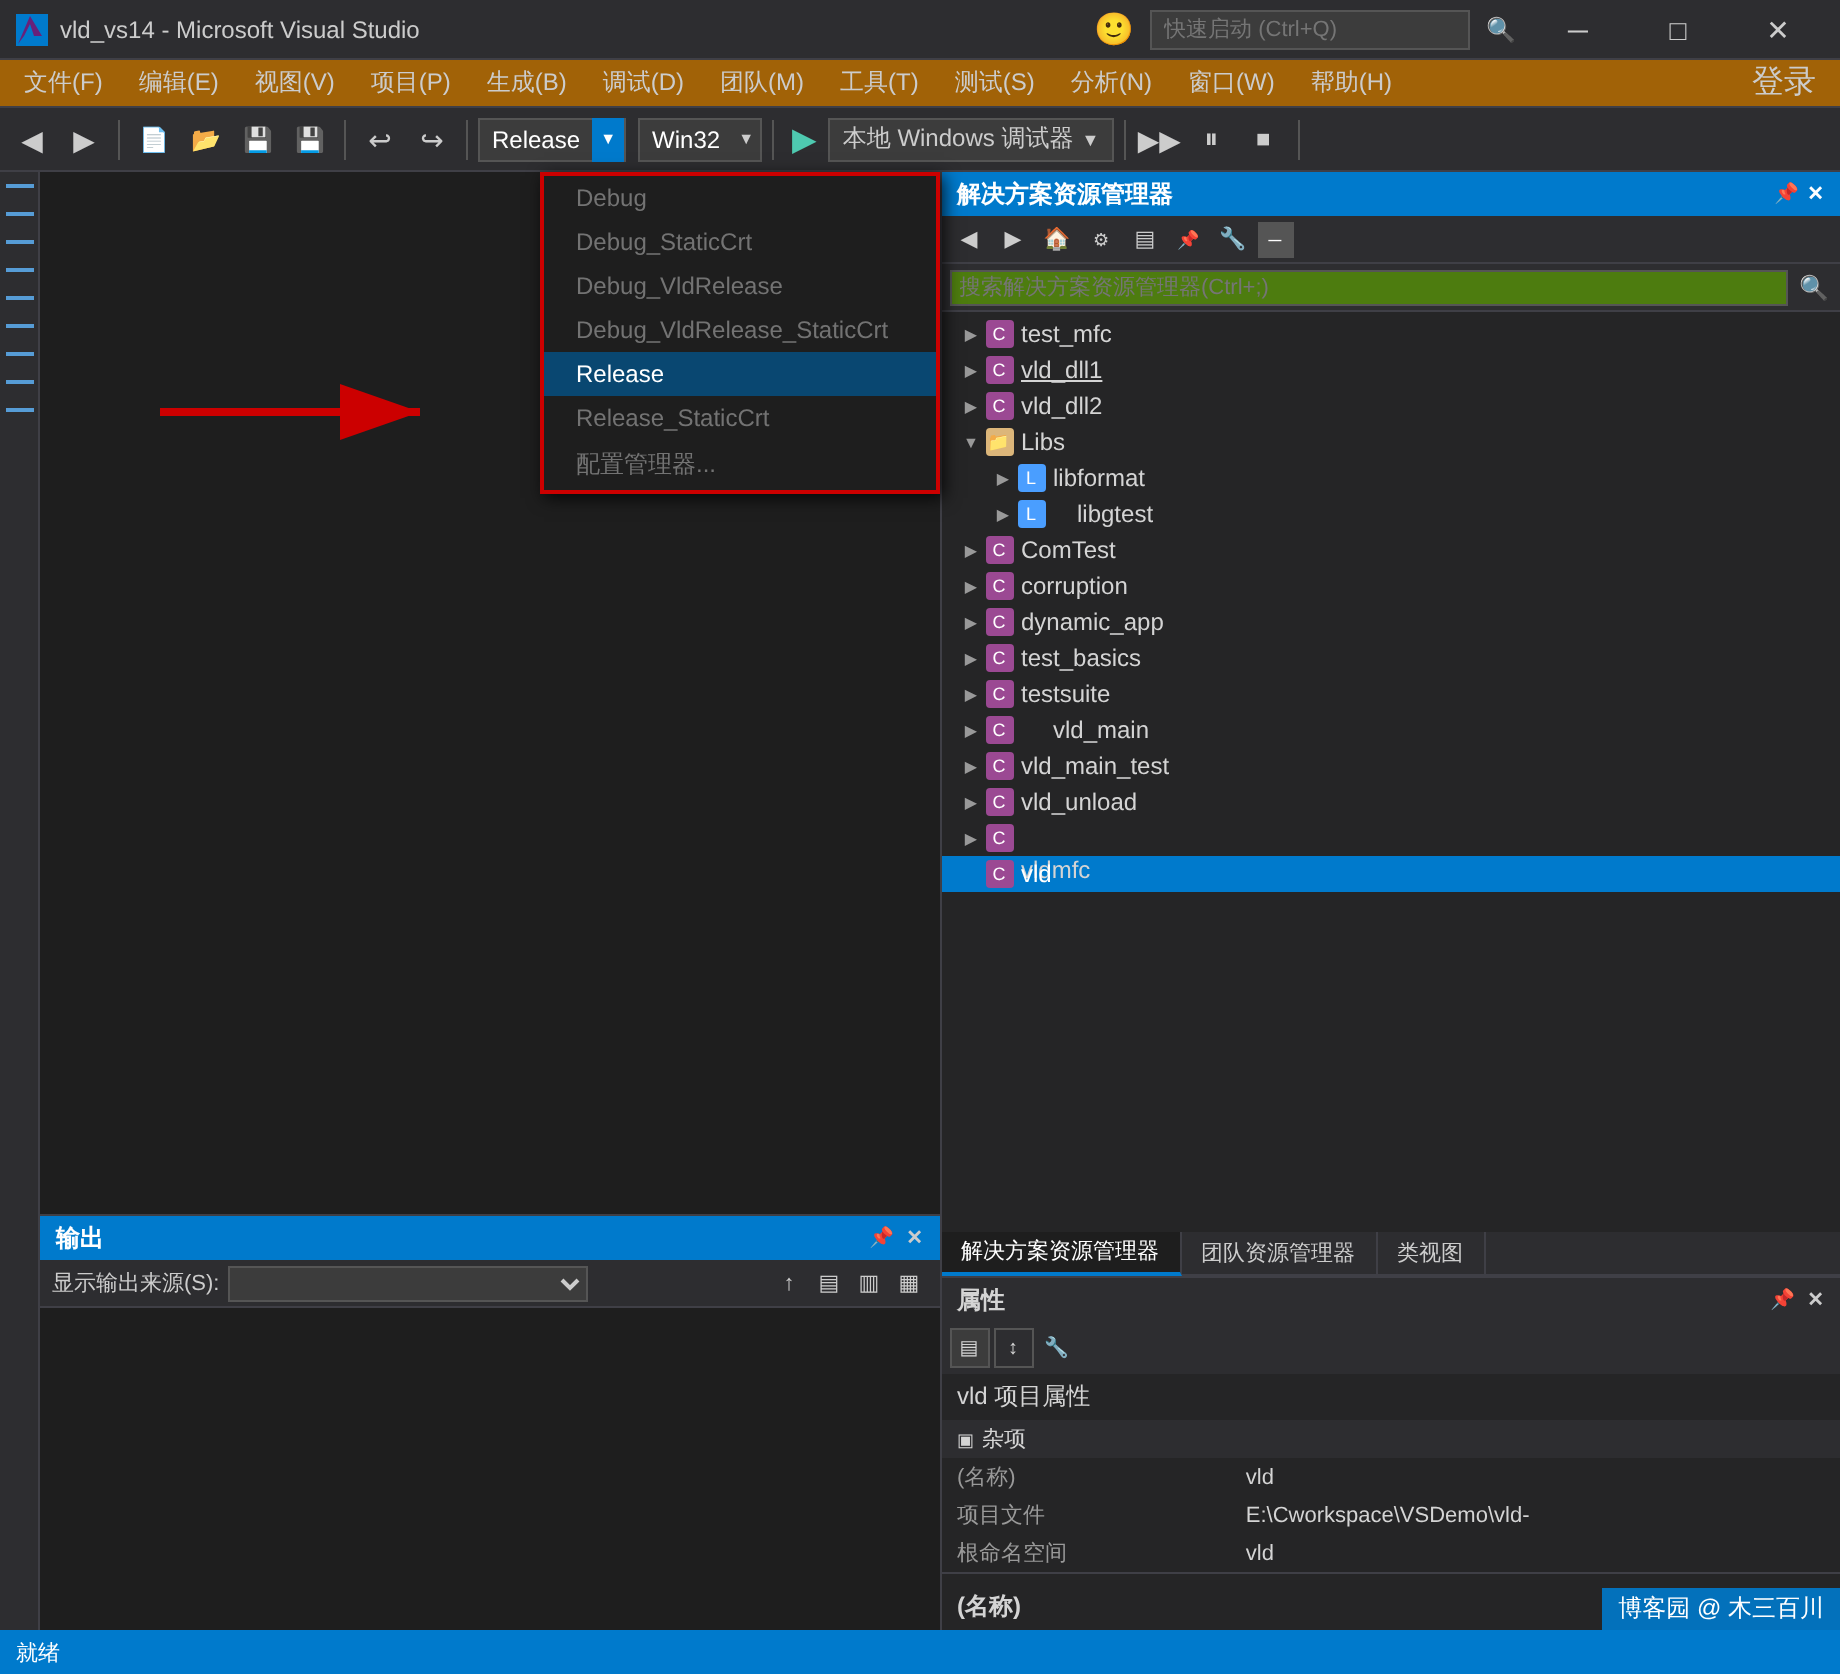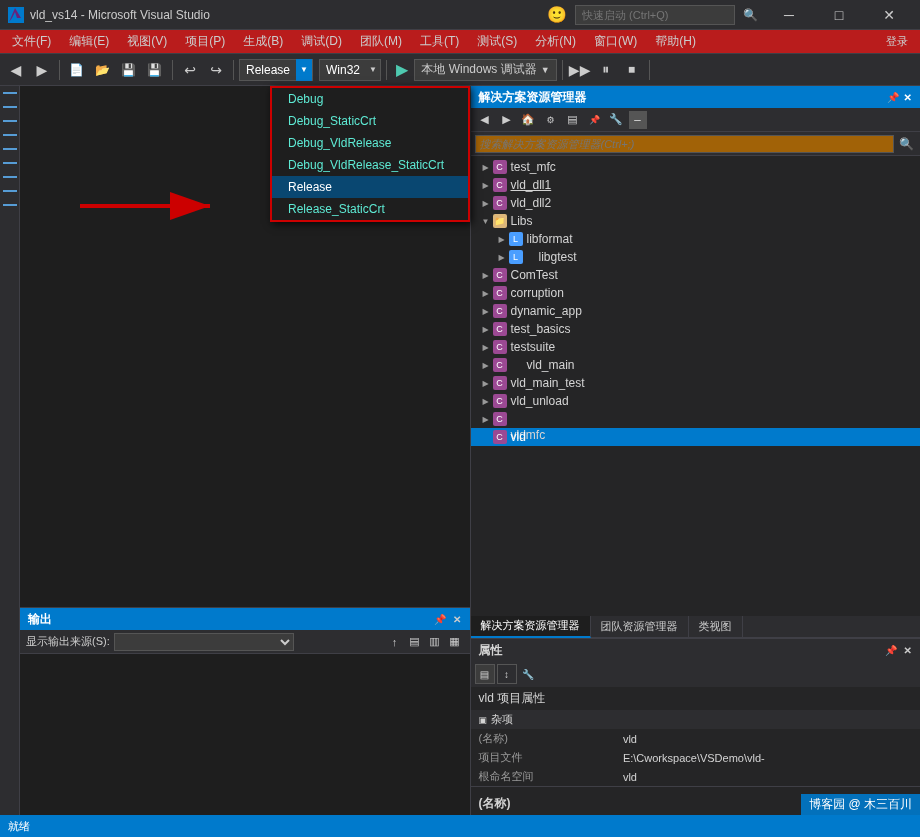--- a/index.html
+++ b/index.html
@@ -69,38 +69,38 @@
       color: #ccc;
       padding: 2px 6px;
       font-size: 11px;
       width: 160px;
       height: 20px;
     }
 
     
     .menu-bar {
       height: 24px;
-      background: #b91c1c;
+      background: #a16207;
       display: flex;
       align-items: center;
       padding: 0 4px;
       border-bottom: 1px solid #3f3f46;
       gap: 2px;
     }
     .menu-item {
       padding: 2px 8px;
       font-size: 12px;
       color: #cccccc;
       cursor: pointer;
       white-space: nowrap;
     }
     .menu-item-right {
       margin-left: auto;
       padding: 2px 8px;
-      font-size: 11px;
+      font-size: 16px;
       color: #cccccc;
       cursor: pointer;
     }
 
     
     .toolbar {
       height: 32px;
       background: #2d2d30;
       display: flex;
       align-items: center;
@@ -159,21 +159,21 @@
       left: 270px;
       background: #1e1e1e;
       border: 2px solid #cc0000;
       box-shadow: 2px 2px 8px rgba(0,0,0,0.8);
       z-index: 100;
       min-width: 200px;
     }
     .dropdown-menu-item {
       padding: 4px 16px;
       font-size: 12px;
-      color: #5eead4;
+      color: #737373;
       cursor: pointer;
       white-space: nowrap;
     }
     .dropdown-menu-item.selected { background: #094771; color: #fff; }
 
     
     .platform-dropdown {
       display: flex;
       align-items: center;
       background: #3c3c3c;
@@ -283,27 +283,26 @@
       height: 24px;
       background: #2d2d30;
       display: flex;
       align-items: center;
       padding: 2px 4px;
       border-bottom: 1px solid #3f3f46;
       gap: 4px;
     }
     .search-input {
       flex: 1;
-      background: #a16207;
+      background: #4d7c0f;
       border: 1px solid #555;
       color: #ccc;
       font-size: 11px;
       padding: 1px 4px;
       height: 18px;
-      font-style: italic;
     }
     .tree-view {
       flex: 1;
       overflow: hidden;
       padding: 2px 0;
     }
     .tree-item {
       display: flex;
       align-items: center;
       padding: 1px 0;
@@ -548,20 +547,21 @@
   <div class="toolbar-btn">⏹</div>
   <div class="toolbar-separator"></div>
 
   <div class="dropdown-menu">
     <div class="dropdown-menu-item">Debug</div>
     <div class="dropdown-menu-item">Debug_StaticCrt</div>
     <div class="dropdown-menu-item">Debug_VldRelease</div>
     <div class="dropdown-menu-item">Debug_VldRelease_StaticCrt</div>
     <div class="dropdown-menu-item selected">Release</div>
     <div class="dropdown-menu-item">Release_StaticCrt</div>
+    <div class="dropdown-menu-item">配置管理器...</div>
   </div>
 </div>
 
 <div style="display:flex; height: calc(837px - 30px - 24px - 32px); position:relative;">
 
   <div class="activity-bar">
     <div style="width:14px;height:2px;background:#569cd6;margin:2px 0;"></div>
     <div style="width:14px;height:2px;background:#569cd6;margin:2px 0;"></div>
     <div style="width:14px;height:2px;background:#569cd6;margin:2px 0;"></div>
     <div style="width:14px;height:2px;background:#569cd6;margin:2px 0;"></div>

